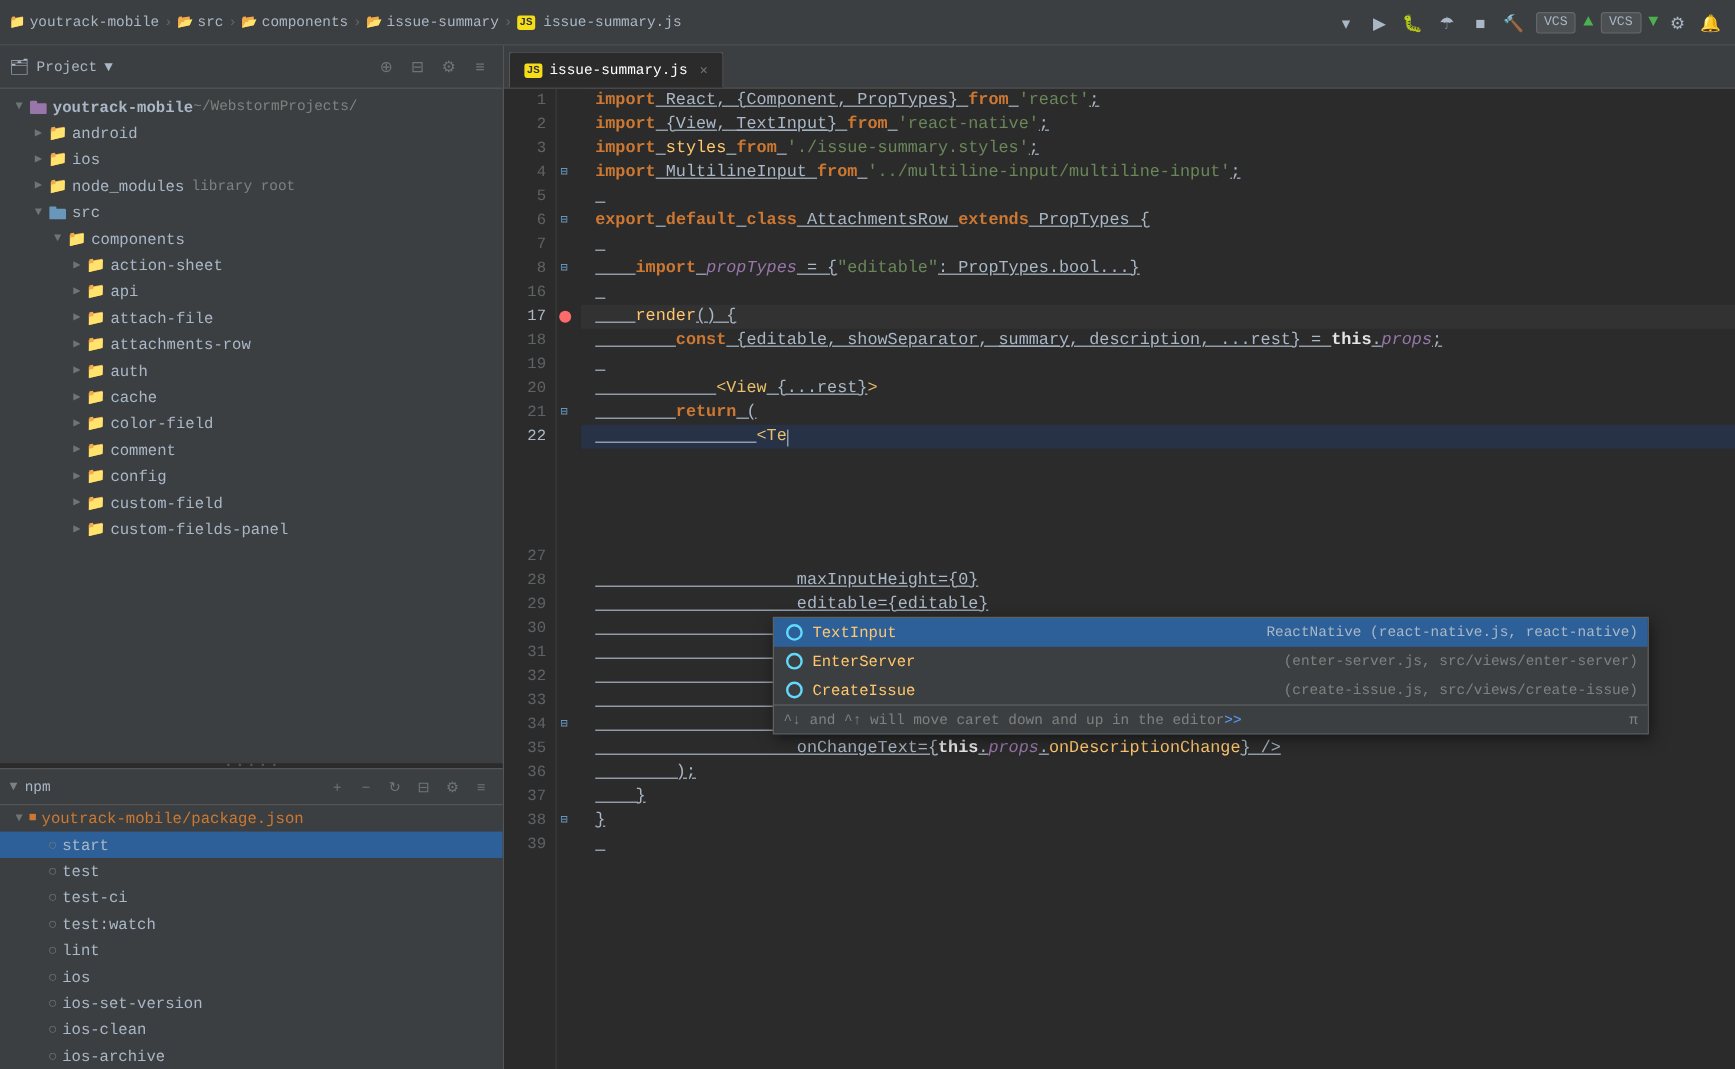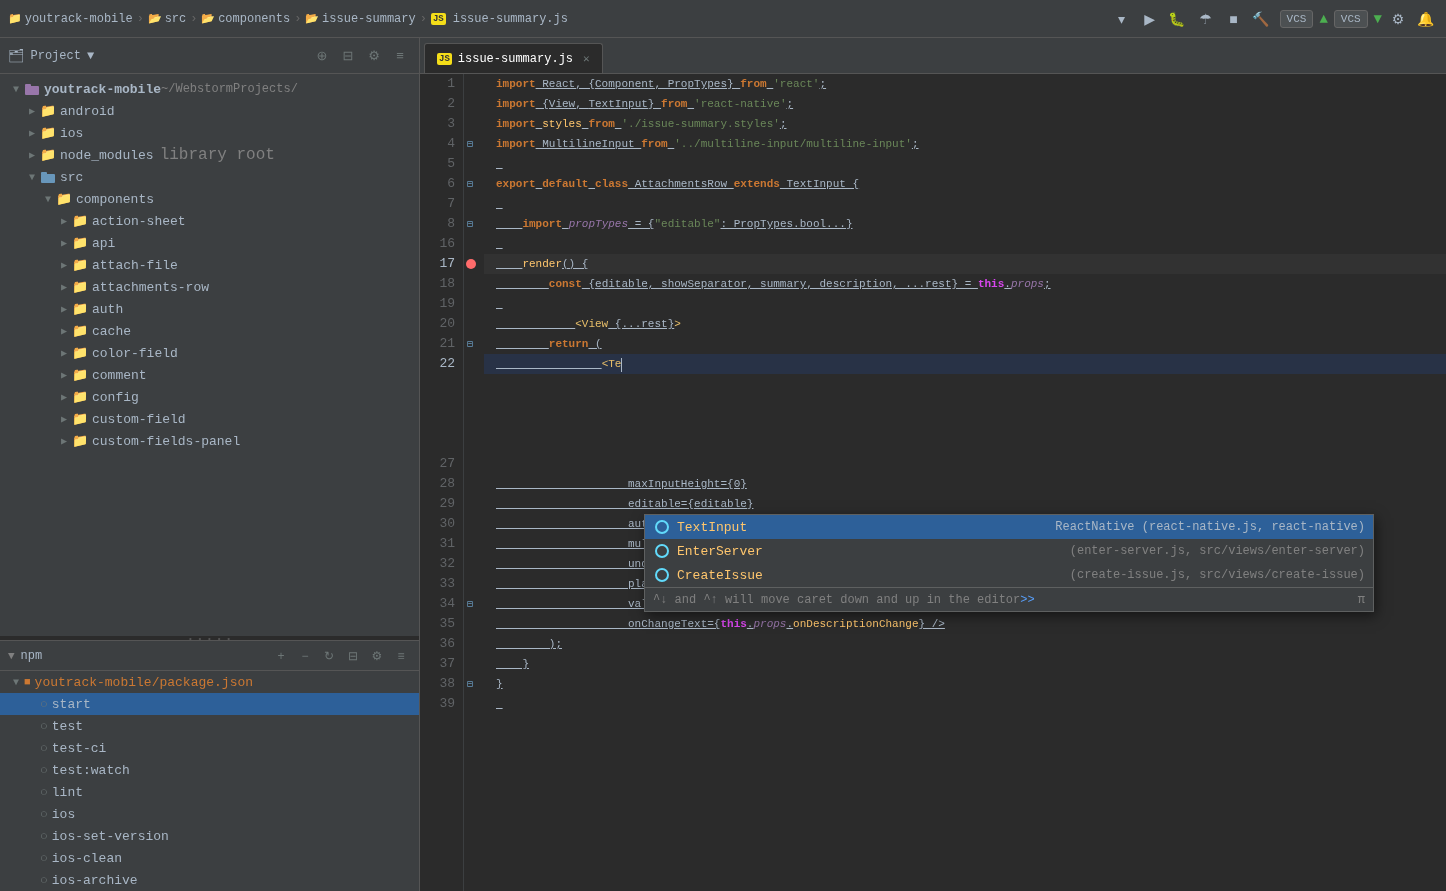--- a/index.html
+++ b/index.html
@@ -152,21 +152,21 @@
       margin-right: 4px;
       display: inline-flex;
       align-items: center;
       justify-content: center;
       flex-shrink: 0;
     }
     .icon-folder { color: #9876aa; font-size: 13px; }
     .icon-folder-yellow { color: #d4a017; font-size: 13px; }
 
     .tree-label { color: #a9b7c6; }
-    .tree-label-dim { color: #808080; font-size: 16px; margin-left: 6px; }
+    .tree-label-dim { color: #808080; font-size: 12px; margin-left: 6px; }
     .tree-label-root { color: #a9b7c6; font-weight: bold; }
     .tree-label-tilde { color: #808080; font-size: 12px; }
 
     
     .indent-0 { padding-left: 8px; }
     .indent-1 { padding-left: 24px; }
     .indent-2 { padding-left: 40px; }
     .indent-3 { padding-left: 56px; }
 
     
@@ -307,35 +307,35 @@
     .code-area::-webkit-scrollbar { width: 8px; height: 8px; }
     .code-area::-webkit-scrollbar-track { background: #3c3f41; }
     .code-area::-webkit-scrollbar-thumb { background: #555; }
 
     .code-line {
       height: 20px;
       display: flex;
       align-items: center;
       padding-left: 12px;
       white-space: pre;
-      font-size: 11px;
+      font-size: 14px;
       line-height: 20px;
       position: relative;
       text-align: right;
     }
     .code-line.current-line { background: #323232; }
 
     
     .kw { color: #cc7832; font-weight: bold; } 
     .str { color: #6a8759; } 
     .fn { color: #ffc66d; } 
     .jsx { color: #e8bf6a; } 
     .prop { color: #9876aa; font-style: italic; } 
     .plain { color: #a9b7c6; text-decoration: underline; }
-    .this-kw { color: #d946ef; font-weight: bold; }
+    .this-kw { color: #e5e5e5; font-weight: bold; }
 
     
     .autocomplete {
       position: absolute;
       top: 380px;
       left: 55px;
       width: 730px;
       background: #3c3f41;
       border: 1px solid #5e6060;
       box-shadow: 2px 4px 12px rgba(0,0,0,0.5);
@@ -753,21 +753,21 @@
           <span class="kw">import</span><span class="plain"> </span><span class="fn">styles</span><span class="plain"> </span><span class="kw">from</span><span class="plain"> </span><span class="str">'./issue-summary.styles'</span><span class="plain">;</span>
         </div>
 
         <div class="code-line">
           <span class="kw">import</span><span class="plain"> MultilineInput </span><span class="kw">from</span><span class="plain"> </span><span class="str">'../multiline-input/multiline-input'</span><span class="plain">;</span>
         </div>
 
         <div class="code-line"><span class="plain"> </span></div>
 
         <div class="code-line">
-          <span class="kw">export</span><span class="plain"> </span><span class="kw">default</span><span class="plain"> </span><span class="kw">class</span><span class="plain"> AttachmentsRow </span><span class="kw">extends</span><span class="plain"> TextInput {</span>
+          <span class="kw">export</span><span class="plain"> </span><span class="kw">default</span><span class="plain"> </span><span class="kw">class</span><span class="plain"> AttachmentsRow </span><span class="kw">extends</span><span class="plain"> PropTypes {</span>
         </div>
 
         <div class="code-line"><span class="plain"> </span></div>
 
         <div class="code-line">
           <span class="plain">    </span><span class="kw">import</span><span class="plain"> </span><span class="prop">propTypes</span><span class="plain"> = {</span><span class="str">"editable"</span><span class="plain">: PropTypes.bool...}</span>
         </div>
 
         <div class="code-line"><span class="plain"> </span></div>
 

